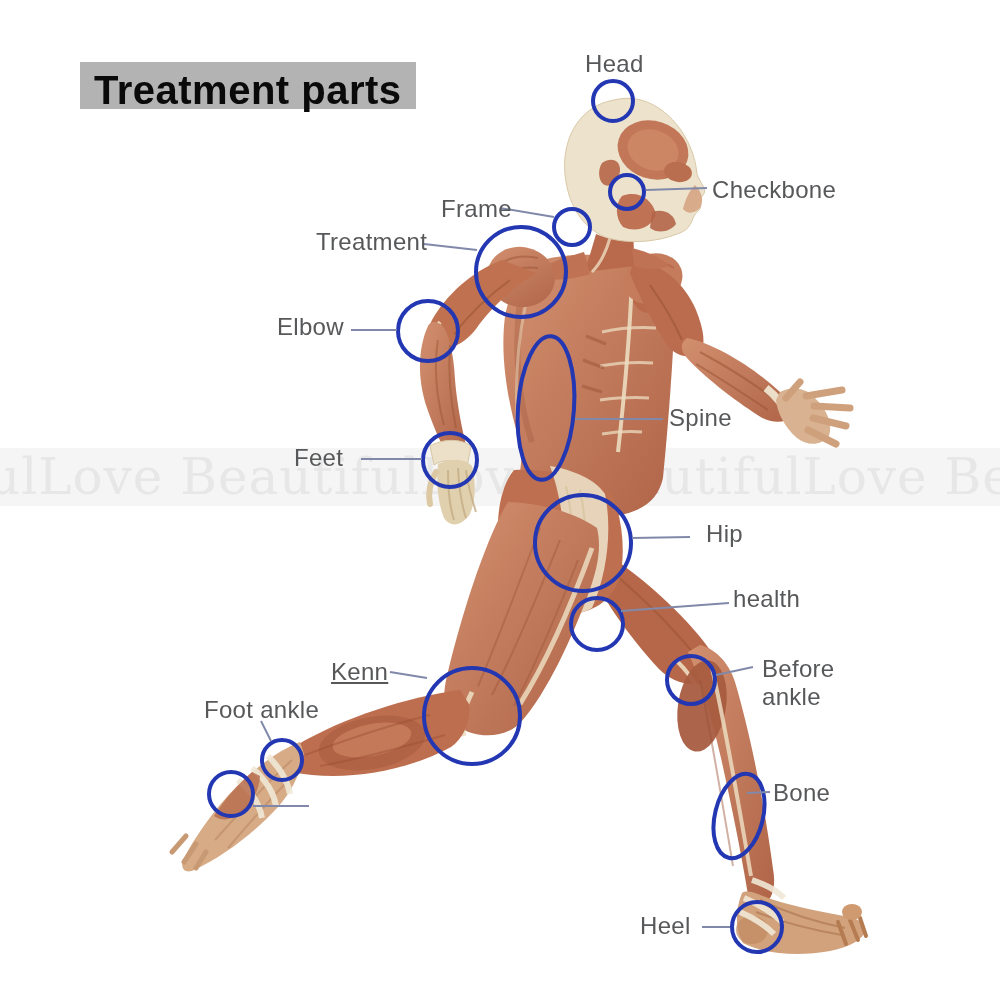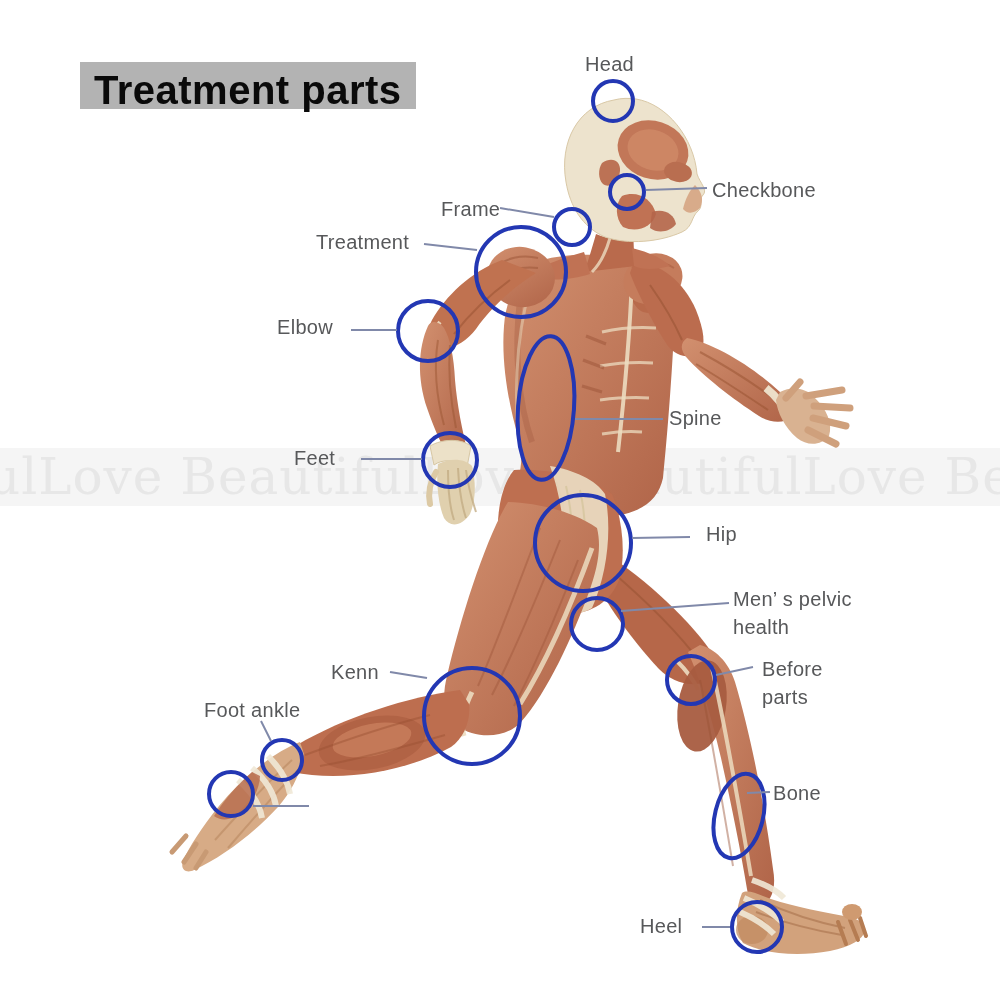--- a/index.html
+++ b/index.html
@@ -15,34 +15,34 @@
     position:absolute;left:-12px;top:0;line-height:58px;white-space:nowrap;
     font-family:"DejaVu Serif", serif;font-size:50px;color:#e7e7e7;letter-spacing:1px;
   }
   svg.figure{position:absolute;left:0;top:0;}
   .title-box{
     position:absolute;left:80px;top:62px;height:47px;line-height:57px;
     background:#b3b3b3;color:#0a0a0a;font-size:40px;font-weight:bold;
     padding:0 14px;letter-spacing:0.5px;white-space:nowrap;
   }
   .label{
-    position:absolute;color:#57585a;font-size:20px;line-height:28px;
+    position:absolute;color:#57585a;font-size:24px;line-height:28px;
     white-space:nowrap;letter-spacing:0.3px;
   }
   .lbl-head{left:585px;top:50px;}
   .lbl-checkbone{left:712px;top:176px;}
   .lbl-neck{left:441px;top:195px;}
   .lbl-shoulder{left:316px;top:228px;}
   .lbl-elbow{left:277px;top:313px;text-align:right;}
   .lbl-spine{left:669px;top:404px;}
   .lbl-hand{left:294px;top:444px;}
   .lbl-hip{left:696px;top:520px;margin-left:10px;}
   .lbl-pelvic{left:733px;top:585px;}
   .lbl-pelvic .l2{display:block;margin-top:0px;}
-  .lbl-kenn{left:331px;top:658px;}
+  .lbl-kenn{left:331px;top:658px;text-decoration:underline;}
   .lbl-before{left:762px;top:655px;}
   .lbl-before .l2{display:block;}
   .lbl-footankle{left:204px;top:696px;}
   .lbl-framefeet{left:313px;top:792px;}
   .lbl-bone{left:773px;top:779px;}
   .lbl-heel{left:640px;top:912px;}
 </style>
 </head>
 <body>
 
@@ -217,28 +217,27 @@
   <div class="label lbl-head">Head</div>
   <div class="label lbl-checkbone">Checkbone</div>
   <div class="label lbl-neck">Frame</div>
   <div class="label lbl-shoulder">Treatment</div>
   <div class="label lbl-elbow">Elbow</div>
   <div class="label lbl-spine">Spine</div>
   <div class="label lbl-hand">Feet</div>
   <div class="label lbl-hip">Hip</div>
 
   <div class="label lbl-pelvic">
-    <span>Men’ s pelvic</span>
     <span class="l2">health</span>
   </div>
 
   <div class="label lbl-kenn">Kenn</div>
 
   <div class="label lbl-before">
     <span>Before</span>
-    <span class="l2">parts</span>
+    <span class="l2">ankle</span>
   </div>
 
   <div class="label lbl-footankle">Foot ankle</div>
   <div class="label lbl-bone">Bone</div>
   <div class="label lbl-heel">Heel</div>
 
 </div>
 
 </body></html>

